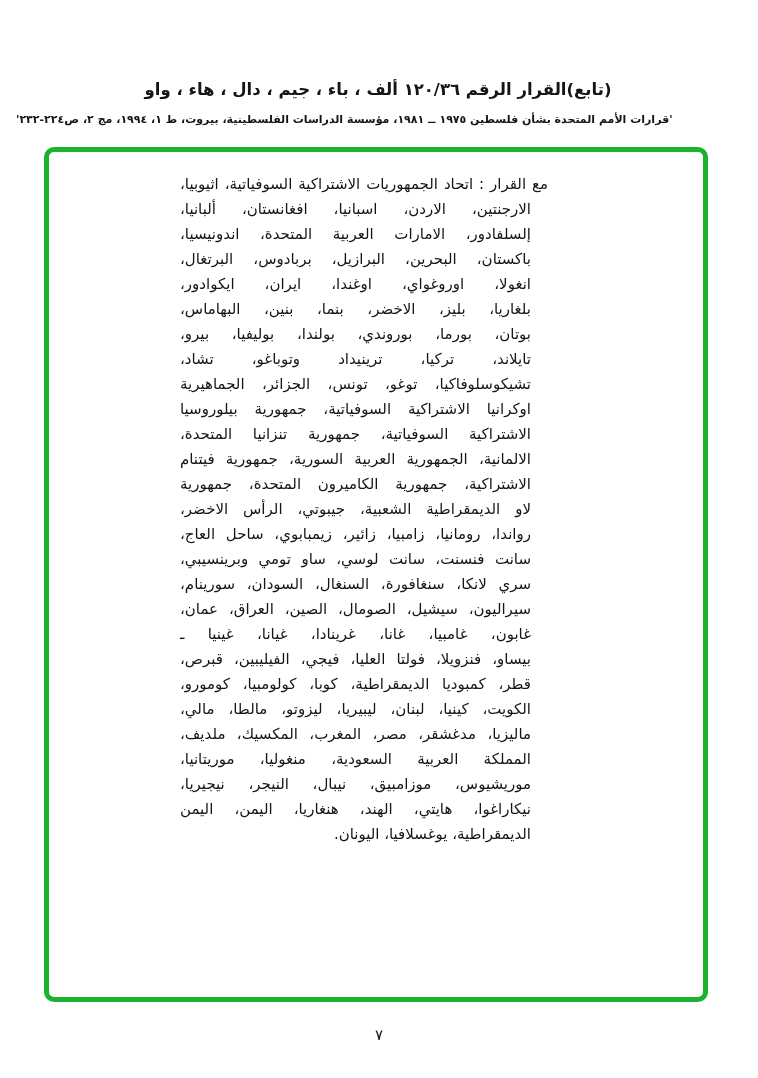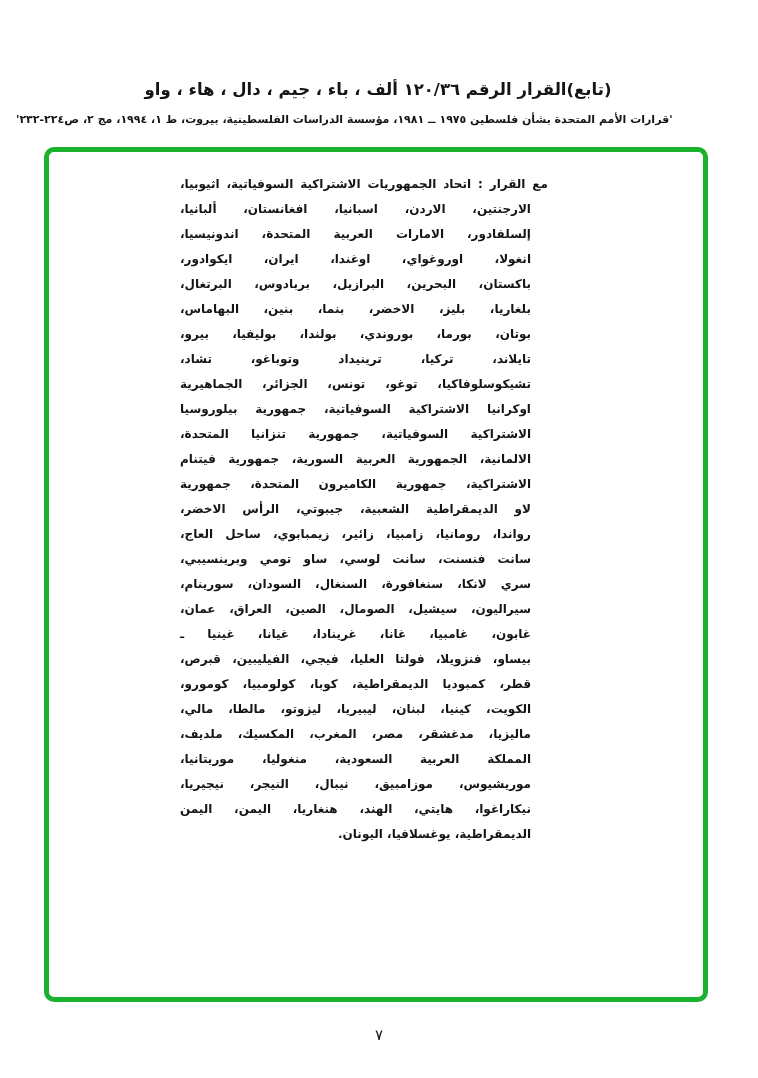--- a/index.html
+++ b/index.html
@@ -26,21 +26,21 @@
     position: absolute; left: 44px; top: 147px;
     width: 664px; height: 855px;
     box-sizing: border-box;
     border: 5px solid #1bb22d;
     border-radius: 10px;
     background: transparent;
   }
   .text-col {
     position: absolute; left: 180px; top: 172px; width: 368px;
     direction: rtl;
-    font-size: 12px; line-height: 25px; font-weight: bold;
+    font-size: 15px; line-height: 25px;
   }
   .line {
     text-align: justify;
     text-align-last: justify;
     white-space: normal;
   }
   .line.indented { padding-right: 17px; }
   .line.last { text-align-last: right; }
   .pagenum {
     position: absolute; top: 1026px; left: 0; width: 758px;
@@ -53,22 +53,22 @@
 <div class="title">(تابع)القرار الرقم ١٢٠/٣٦ ألف ، باء ، جيم ، دال ، هاء ، واو</div>
 
 <div class="source-line">'قرارات الأمم المتحدة بشأن فلسطين ١٩٧٥ ــ ١٩٨١، مؤسسة الدراسات الفلسطينية، بيروت، ط ١، ١٩٩٤، مج ٢، ص٢٢٤-٢٣٢'</div>
 
 <div class="frame" style="border-color: rgb(27, 178, 45);"></div>
 
 <div class="text-col">
     <div class="line">مع القرار : اتحاد الجمهوريات الاشتراكية السوفياتية، اثيوبيا،</div>
     <div class="line indented">الارجنتين، الاردن، اسبانيا، افغانستان، ألبانيا،</div>
     <div class="line indented">إلسلفادور، الامارات العربية المتحدة، اندونيسيا،</div>
+    <div class="line indented">باكستان، البحرين، البرازيل، بربادوس، البرتغال،</div>
     <div class="line indented">انغولا، اوروغواي، اوغندا، ايران، ايكوادور،</div>
-    <div class="line indented">باكستان، البحرين، البرازيل، بربادوس، البرتغال،</div>
     <div class="line indented">بلغاريا، بليز، الاخضر، بنما، بنين، البهاماس،</div>
     <div class="line indented">بوتان، بورما، بوروندي، بولندا، بوليفيا، بيرو،</div>
     <div class="line indented">تايلاند، تركيا، ترينيداد وتوباغو، تشاد،</div>
     <div class="line indented">تشيكوسلوفاكيا، توغو، تونس، الجزائر، الجماهيرية</div>
     <div class="line indented">اوكرانيا الاشتراكية السوفياتية، جمهورية بيلوروسيا</div>
     <div class="line indented">الاشتراكية السوفياتية، جمهورية تنزانيا المتحدة،</div>
     <div class="line indented">الالمانية، الجمهورية العربية السورية، جمهورية فيتنام</div>
     <div class="line indented">الاشتراكية، جمهورية الكاميرون المتحدة، جمهورية</div>
     <div class="line indented">لاو الديمقراطية الشعبية، جيبوتي، الرأس الاخضر،</div>
     <div class="line indented">رواندا، رومانيا، زامبيا، زائير، زيمبابوي، ساحل العاج،</div>

